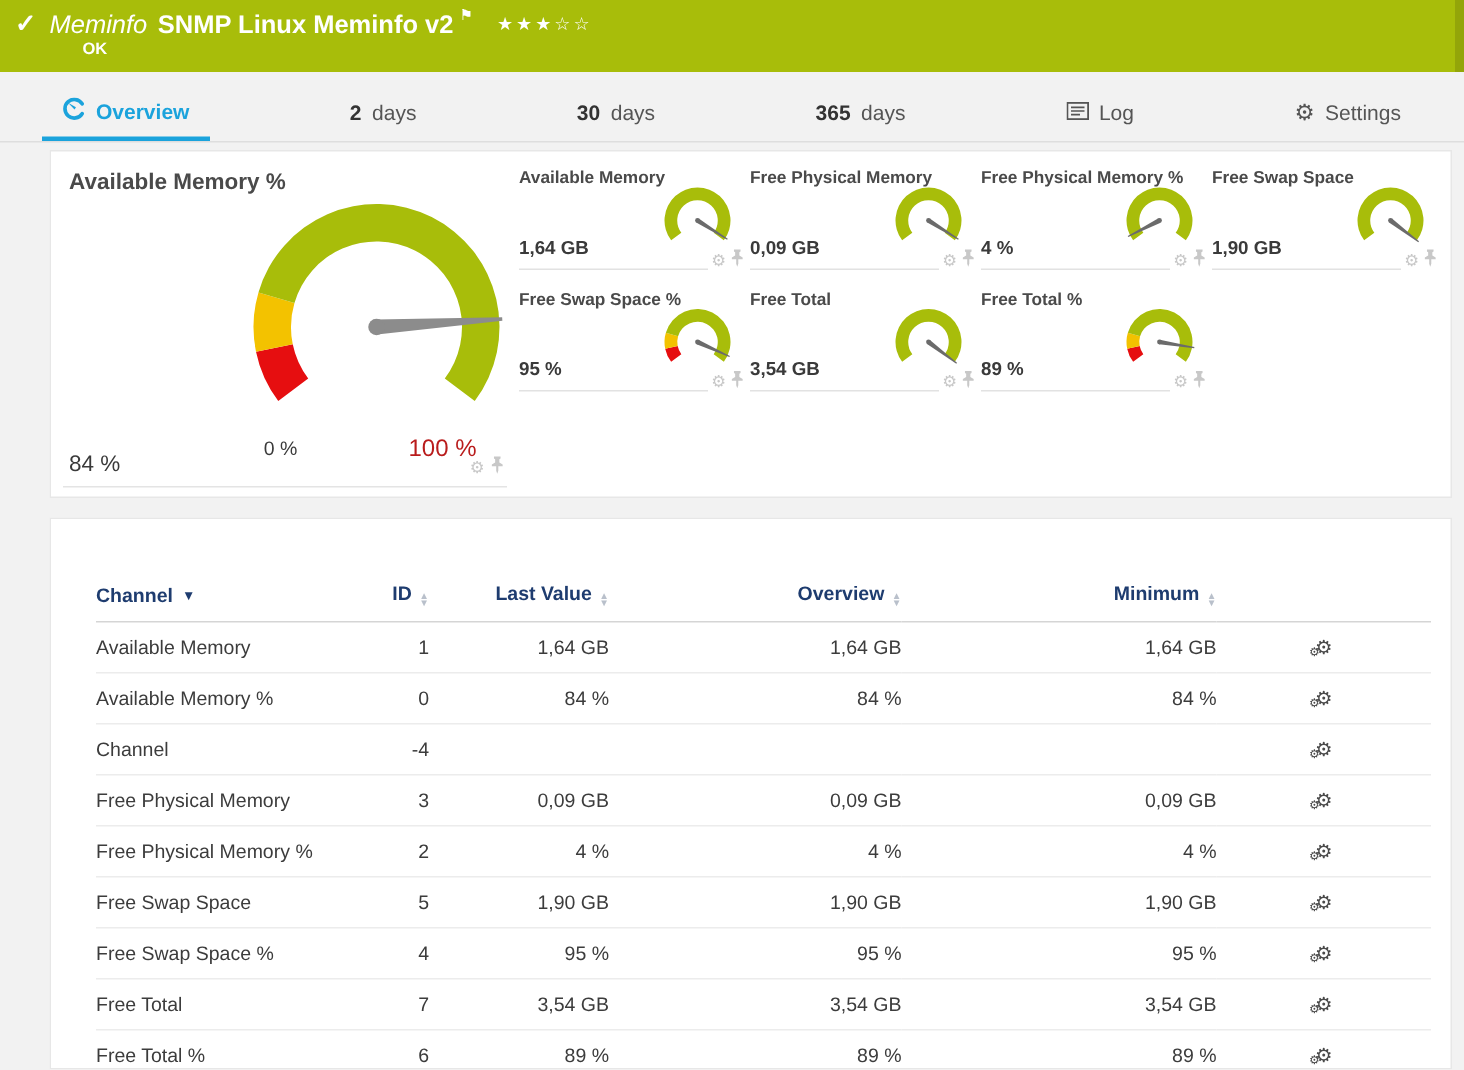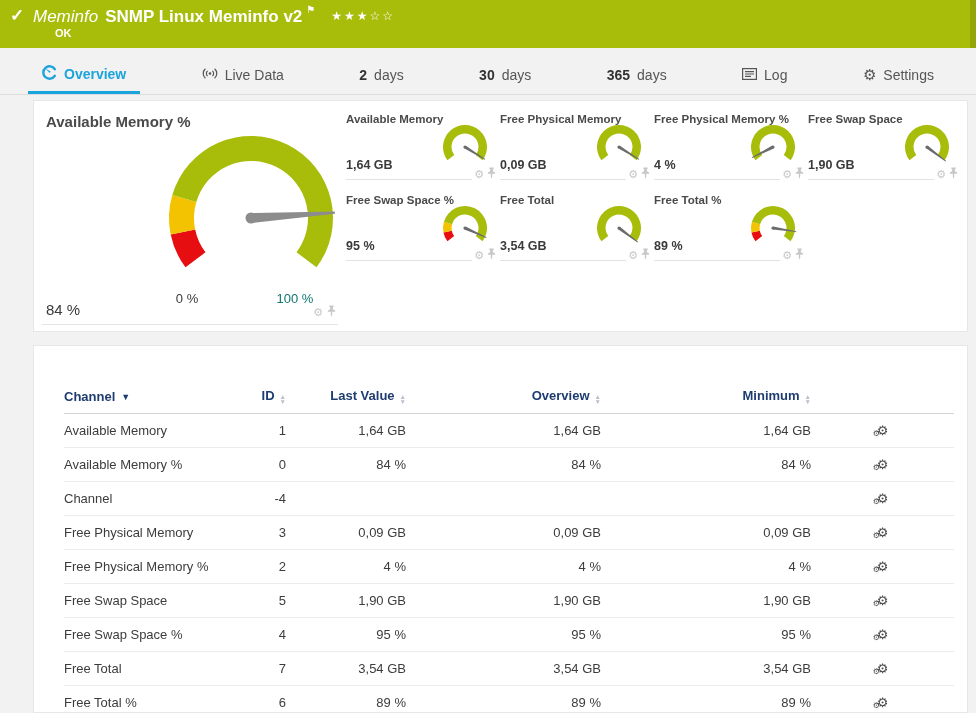--- a/index.html
+++ b/index.html
@@ -31,21 +31,21 @@
   
   .panel{background:#fff;margin-left:33px;margin-right:8px;position:relative;box-sizing:border-box;border:1px solid #e7e7e7;}
   .panel.gauges{margin-top:5px;height:232px;}
   .panel.tablepanel{margin-top:13px;height:368px;overflow:hidden;}
   
   .main-tile{position:absolute;left:8px;top:4px;width:296px;height:219px;border-bottom:1px solid #e4e4e4;}
   .main-title{position:absolute;left:4px;top:8px;font-size:15px;font-weight:bold;color:#4a4a4a;}
   .main-gauge{position:absolute;left:114px;top:18px;width:190px;height:190px;}
   .main-value{position:absolute;left:4px;bottom:6px;font-size:15px;color:#3a3a3a;}
   .scale-min{position:absolute;left:125px;top:186px;width:40px;text-align:center;font-size:13px;color:#3a3a3a;}
-  .scale-max{position:absolute;left:228px;top:186px;width:50px;text-align:center;font-size:13px;color:#0f766e;}
+  .scale-max{position:absolute;left:228px;top:186px;width:50px;text-align:center;font-size:16px;color:#b91c1c;}
   .tile-icons{position:absolute;right:2px;bottom:3px;display:flex;align-items:center;gap:4px;}
   .gear-glyph{font-size:11px;color:#c8c8c8;line-height:10px;}
   
   .mini-grid{position:absolute;left:312px;top:10px;display:grid;grid-template-columns:repeat(4,150px);column-gap:4px;row-gap:12px;}
   .mini-tile{position:relative;height:68px;border-bottom:1px solid #e2e2e2;}
   .mini-title{font-size:11.5px;font-weight:bold;color:#4a4a4a;padding-top:2px;white-space:nowrap;}
   .mini-gauge{position:absolute;right:5px;top:10px;width:52px;height:52px;}
   .mini-value{position:absolute;left:0;bottom:7px;font-size:12.5px;font-weight:bold;color:#3a3a3a;}
   .mini-icons{position:absolute;right:0;bottom:-4px;display:flex;align-items:center;gap:3px;background:#fff;padding-left:2px;}
   
@@ -74,32 +74,20 @@
   <span class="edge-strip"></span>
 </div>
 
 <div class="tabbar" id="tabbar">
     <div class="tab active">
       <span><svg width="15" height="15" viewBox="0 0 16 16">
           <path d="M13.6 11.5 A6.6 6.6 0 1 1 13.6 4.5" fill="none" stroke="#1ba3dc" stroke-width="2.6" stroke-linecap="round"></path>
           <path d="M8.2 8.6 L3.6 3.8 L9.2 6.9 Z" fill="#1ba3dc"></path>
         </svg></span>
       <span>Overview</span>
-    </div>
-    <div class="tab">
-      <span><svg width="16" height="13" viewBox="0 0 16 13">
-          <g fill="none" stroke="#555" stroke-width="1.2">
-            <path d="M3.4 1.8a6.2 6.2 0 0 0 0 9.4"></path>
-            <path d="M5.6 3.9a3.4 3.4 0 0 0 0 5.2"></path>
-            <path d="M12.6 1.8a6.2 6.2 0 0 1 0 9.4"></path>
-            <path d="M10.4 3.9a3.4 3.4 0 0 1 0 5.2"></path>
-          </g>
-          <circle cx="8" cy="6.5" r="1.3" fill="#555"></circle>
-        </svg></span>
-      <span>Live Data</span>
     </div>
     <div class="tab">
       <span class="num">2</span>
       <span>days</span>
     </div>
     <div class="tab">
       <span class="num">30</span>
       <span>days</span>
     </div>
     <div class="tab">

